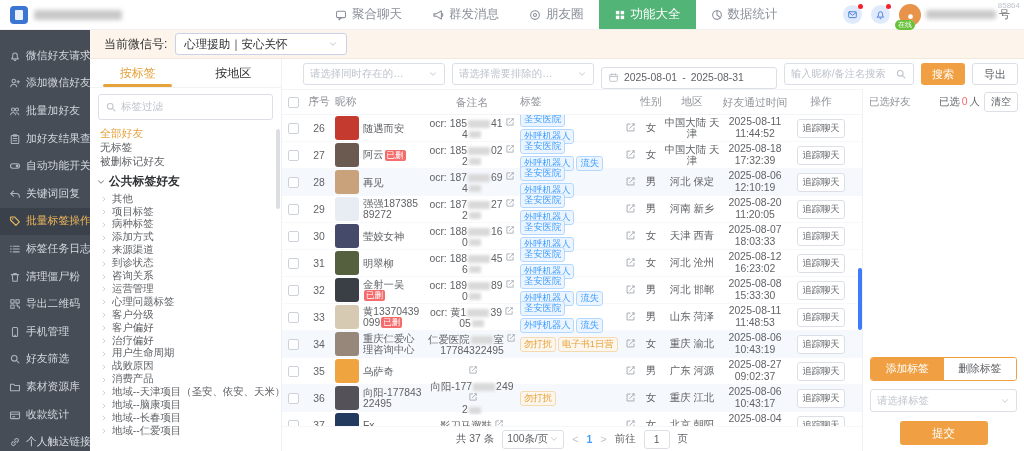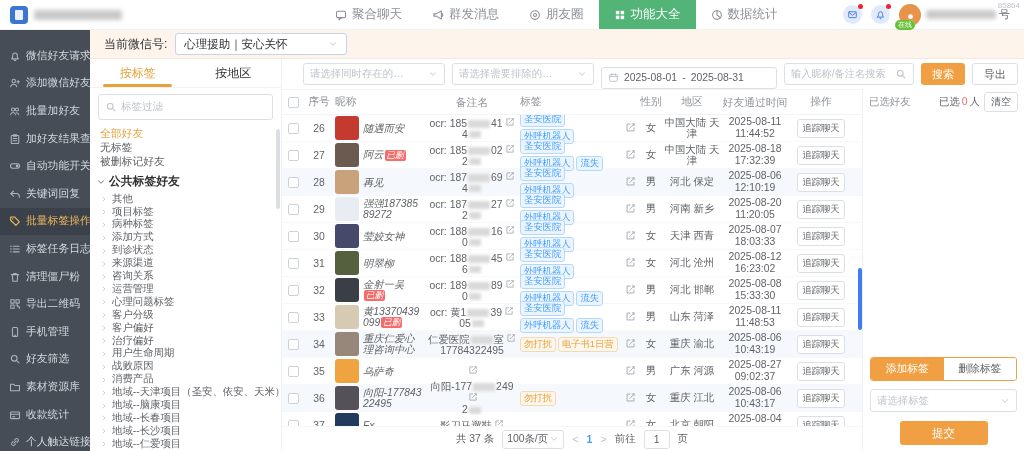--- a/index.html
+++ b/index.html
@@ -79,21 +79,21 @@
   .t-row.shade { background:#f5f8fc; }
   .cell { flex-shrink:0; display:flex; align-items:center; justify-content:center; text-align:center; overflow:hidden; }
   .c-cb { width:22px; } .c-no { width:30px; } .c-nick { width:92px; justify-content:flex-start; text-align:left; gap:4px; padding-left:1px; }
   .c-remark { width:92px; flex-direction:column; line-height:11px; }
   .c-tags { width:102px; flex-wrap:wrap; gap:2px; justify-content:flex-start; padding-left:2px; }
   .c-edit { width:18px; color:#a6abb3; } .c-sex { width:26px; } .c-region { width:56px; line-height:11.5px; }
   .c-time { width:70px; flex-direction:column; line-height:12px; }
   .c-act { width:62px; }
   .cb { width:11px; height:11px; border:1px solid #cdd1d9; border-radius:2px; background:#fff; cursor:pointer; }
   .avatar-sq { width:24px; height:24px; border-radius:3px; flex-shrink:0; }
-  .nick-name { width:60px; word-break:break-all; line-height:11px; font-size:10.3px; color:#606266;font-style:italic; }
+  .nick-name { width:60px; word-break:break-all; line-height:11px; font-size:10.3px; color:#606266; }
   .badge-del { background:#f56c6c; color:#fff; font-size:8.5px; border-radius:2px; padding:0 2px; line-height:11px; display:inline-block; margin-left:1px; vertical-align:middle; }
   .chip { font-size:9.3px; padding:0 3px; line-height:13px; border-radius:3px; white-space:nowrap; cursor:pointer; }
   .chip.b { background:#ecf5ff; border:1px solid #b3d8ff; color:#409eff; }
   .chip.o { background:#fdf6ec; border:1px solid #f5dab1; color:#e6a23c; }
   .mini-btn { border:1px solid #dcdfe6; border-radius:3px; font-size:9.3px; color:#606266; padding:2px 4px; background:#fff; white-space:nowrap; cursor:pointer; }
   .pencil { color:#a6abb3; margin-left:2px; cursor:pointer; }
   .blur { display:inline-block; width:22px; height:8px; background:#d9d9d9; border-radius:1px; filter:blur(1.5px); vertical-align:middle; margin:0 1px; }
   .blur.sm { width:12px; height:7px; }
   .blue-thumb { position:absolute; right:0; top:178px; width:4px; height:62px; background:#3e7bfa; border-radius:2px; }
 
@@ -433,36 +433,36 @@
                 </svg>
               </span>
               <span>添加方式</span>
             </div>
             <div class="tp-child">
               <span class="icon ">
                 <svg viewBox="0 0 16 16" width="8" height="8" fill="none" stroke="currentColor" stroke-width="1.4" stroke-linecap="round" stroke-linejoin="round">
                   <path d="M6 4l4 4-4 4"></path>
                 </svg>
               </span>
+              <span>来源渠道</span>
+            </div>
+            <div class="tp-child">
+              <span class="icon ">
+                <svg viewBox="0 0 16 16" width="8" height="8" fill="none" stroke="currentColor" stroke-width="1.4" stroke-linecap="round" stroke-linejoin="round">
+                  <path d="M6 4l4 4-4 4"></path>
+                </svg>
+              </span>
               <span>到诊状态</span>
             </div>
             <div class="tp-child">
               <span class="icon ">
                 <svg viewBox="0 0 16 16" width="8" height="8" fill="none" stroke="currentColor" stroke-width="1.4" stroke-linecap="round" stroke-linejoin="round">
                   <path d="M6 4l4 4-4 4"></path>
                 </svg>
               </span>
-              <span>来源渠道</span>
-            </div>
-            <div class="tp-child">
-              <span class="icon ">
-                <svg viewBox="0 0 16 16" width="8" height="8" fill="none" stroke="currentColor" stroke-width="1.4" stroke-linecap="round" stroke-linejoin="round">
-                  <path d="M6 4l4 4-4 4"></path>
-                </svg>
-              </span>
               <span>咨询关系</span>
             </div>
             <div class="tp-child">
               <span class="icon ">
                 <svg viewBox="0 0 16 16" width="8" height="8" fill="none" stroke="currentColor" stroke-width="1.4" stroke-linecap="round" stroke-linejoin="round">
                   <path d="M6 4l4 4-4 4"></path>
                 </svg>
               </span>
               <span>运营管理</span>
             </div>
@@ -538,28 +538,20 @@
               </span>
               <span>地域--脑康项目</span>
             </div>
             <div class="tp-child">
               <span class="icon ">
                 <svg viewBox="0 0 16 16" width="8" height="8" fill="none" stroke="currentColor" stroke-width="1.4" stroke-linecap="round" stroke-linejoin="round">
                   <path d="M6 4l4 4-4 4"></path>
                 </svg>
               </span>
               <span>地域--长春项目</span>
-            </div>
-            <div class="tp-child">
-              <span class="icon ">
-                <svg viewBox="0 0 16 16" width="8" height="8" fill="none" stroke="currentColor" stroke-width="1.4" stroke-linecap="round" stroke-linejoin="round">
-                  <path d="M6 4l4 4-4 4"></path>
-                </svg>
-              </span>
-              <span>地域--长沙项目</span>
             </div>
             <div class="tp-child">
               <span class="icon ">
                 <svg viewBox="0 0 16 16" width="8" height="8" fill="none" stroke="currentColor" stroke-width="1.4" stroke-linecap="round" stroke-linejoin="round">
                   <path d="M6 4l4 4-4 4"></path>
                 </svg>
               </span>
               <span>地域--仁爱项目</span>
             </div>
           </div>

